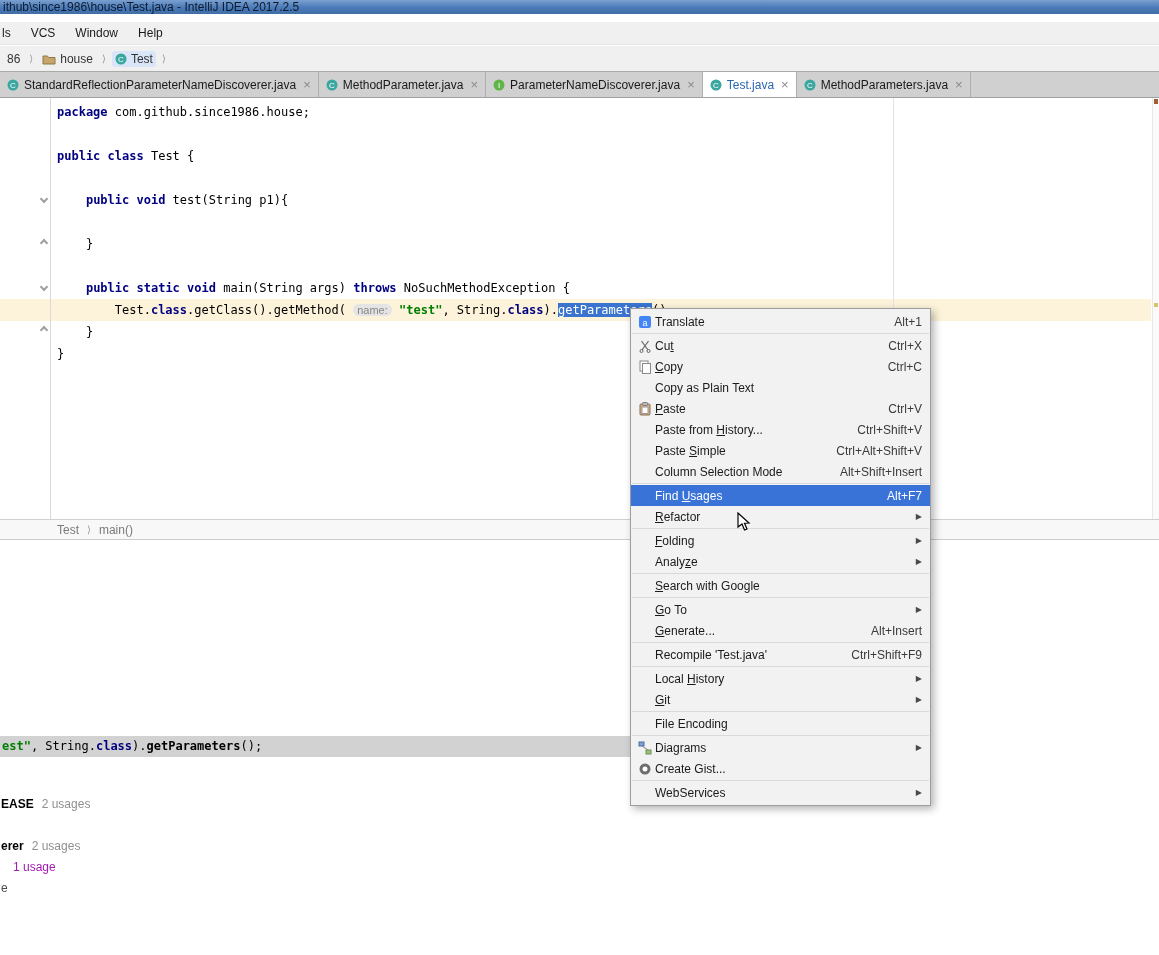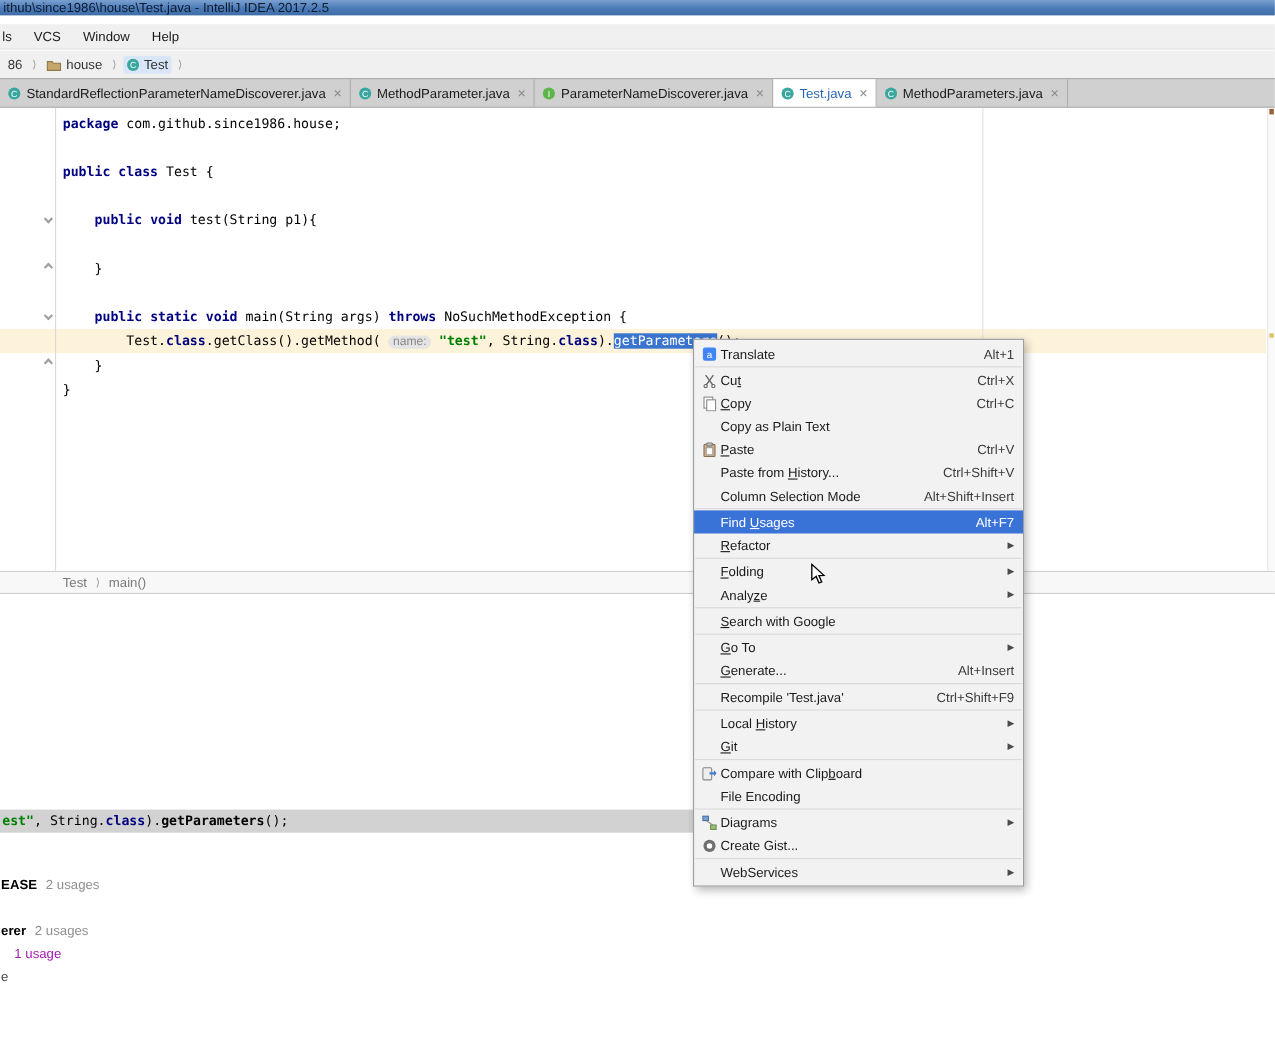--- a/index.html
+++ b/index.html
@@ -274,20 +274,26 @@
       <span class="mshortcut">Ctrl+V</span>
     </div>
     <div class="menu-item">
       <span class="micon"></span>
       <span class="mlabel">Paste from <u>H</u>istory...</span>
       <span class="mspace"></span>
       <span class="mshortcut">Ctrl+Shift+V</span>
     </div>
     <div class="menu-item">
       <span class="micon"></span>
+      <span class="mlabel">Paste <u>S</u>imple</span>
+      <span class="mspace"></span>
+      <span class="mshortcut">Ctrl+Alt+Shift+V</span>
+    </div>
+    <div class="menu-item">
+      <span class="micon"></span>
       <span class="mlabel">Column Selection Mode</span>
       <span class="mspace"></span>
       <span class="mshortcut">Alt+Shift+Insert</span>
     </div>
     <div class="menu-sep"></div>
     <div class="menu-item selected">
       <span class="micon"></span>
       <span class="mlabel">Find <u>U</u>sages</span>
       <span class="mspace"></span>
       <span class="mshortcut">Alt+F7</span>
@@ -344,30 +350,20 @@
       <span class="mspace"></span>
       <span class="marrow">▶</span>
     </div>
     <div class="menu-item">
       <span class="micon"></span>
       <span class="mlabel"><u>G</u>it</span>
       <span class="mspace"></span>
       <span class="marrow">▶</span>
     </div>
     <div class="menu-sep"></div>
-    <div class="menu-item">
-      <span class="micon">
-        <svg width="14" height="14">
-          <rect x="1" y="2" width="8" height="11" rx="1" fill="#eee" stroke="#888"></rect>
-          <path d="M7 6 L11 6 L11 4 L13.5 7 L11 10 L11 8 L7 8 Z" fill="#4a7fd1"></path>
-        </svg>
-      </span>
-      <span class="mlabel">Compare with Clip<u>b</u>oard</span>
-      <span class="mspace"></span>
-    </div>
     <div class="menu-item">
       <span class="micon"></span>
       <span class="mlabel">File Encoding</span>
       <span class="mspace"></span>
     </div>
     <div class="menu-sep"></div>
     <div class="menu-item">
       <span class="micon">
         <svg width="14" height="14">
           <rect x="1" y="1" width="5" height="4" fill="#7aa3d4" stroke="#4a6fa0"></rect>

